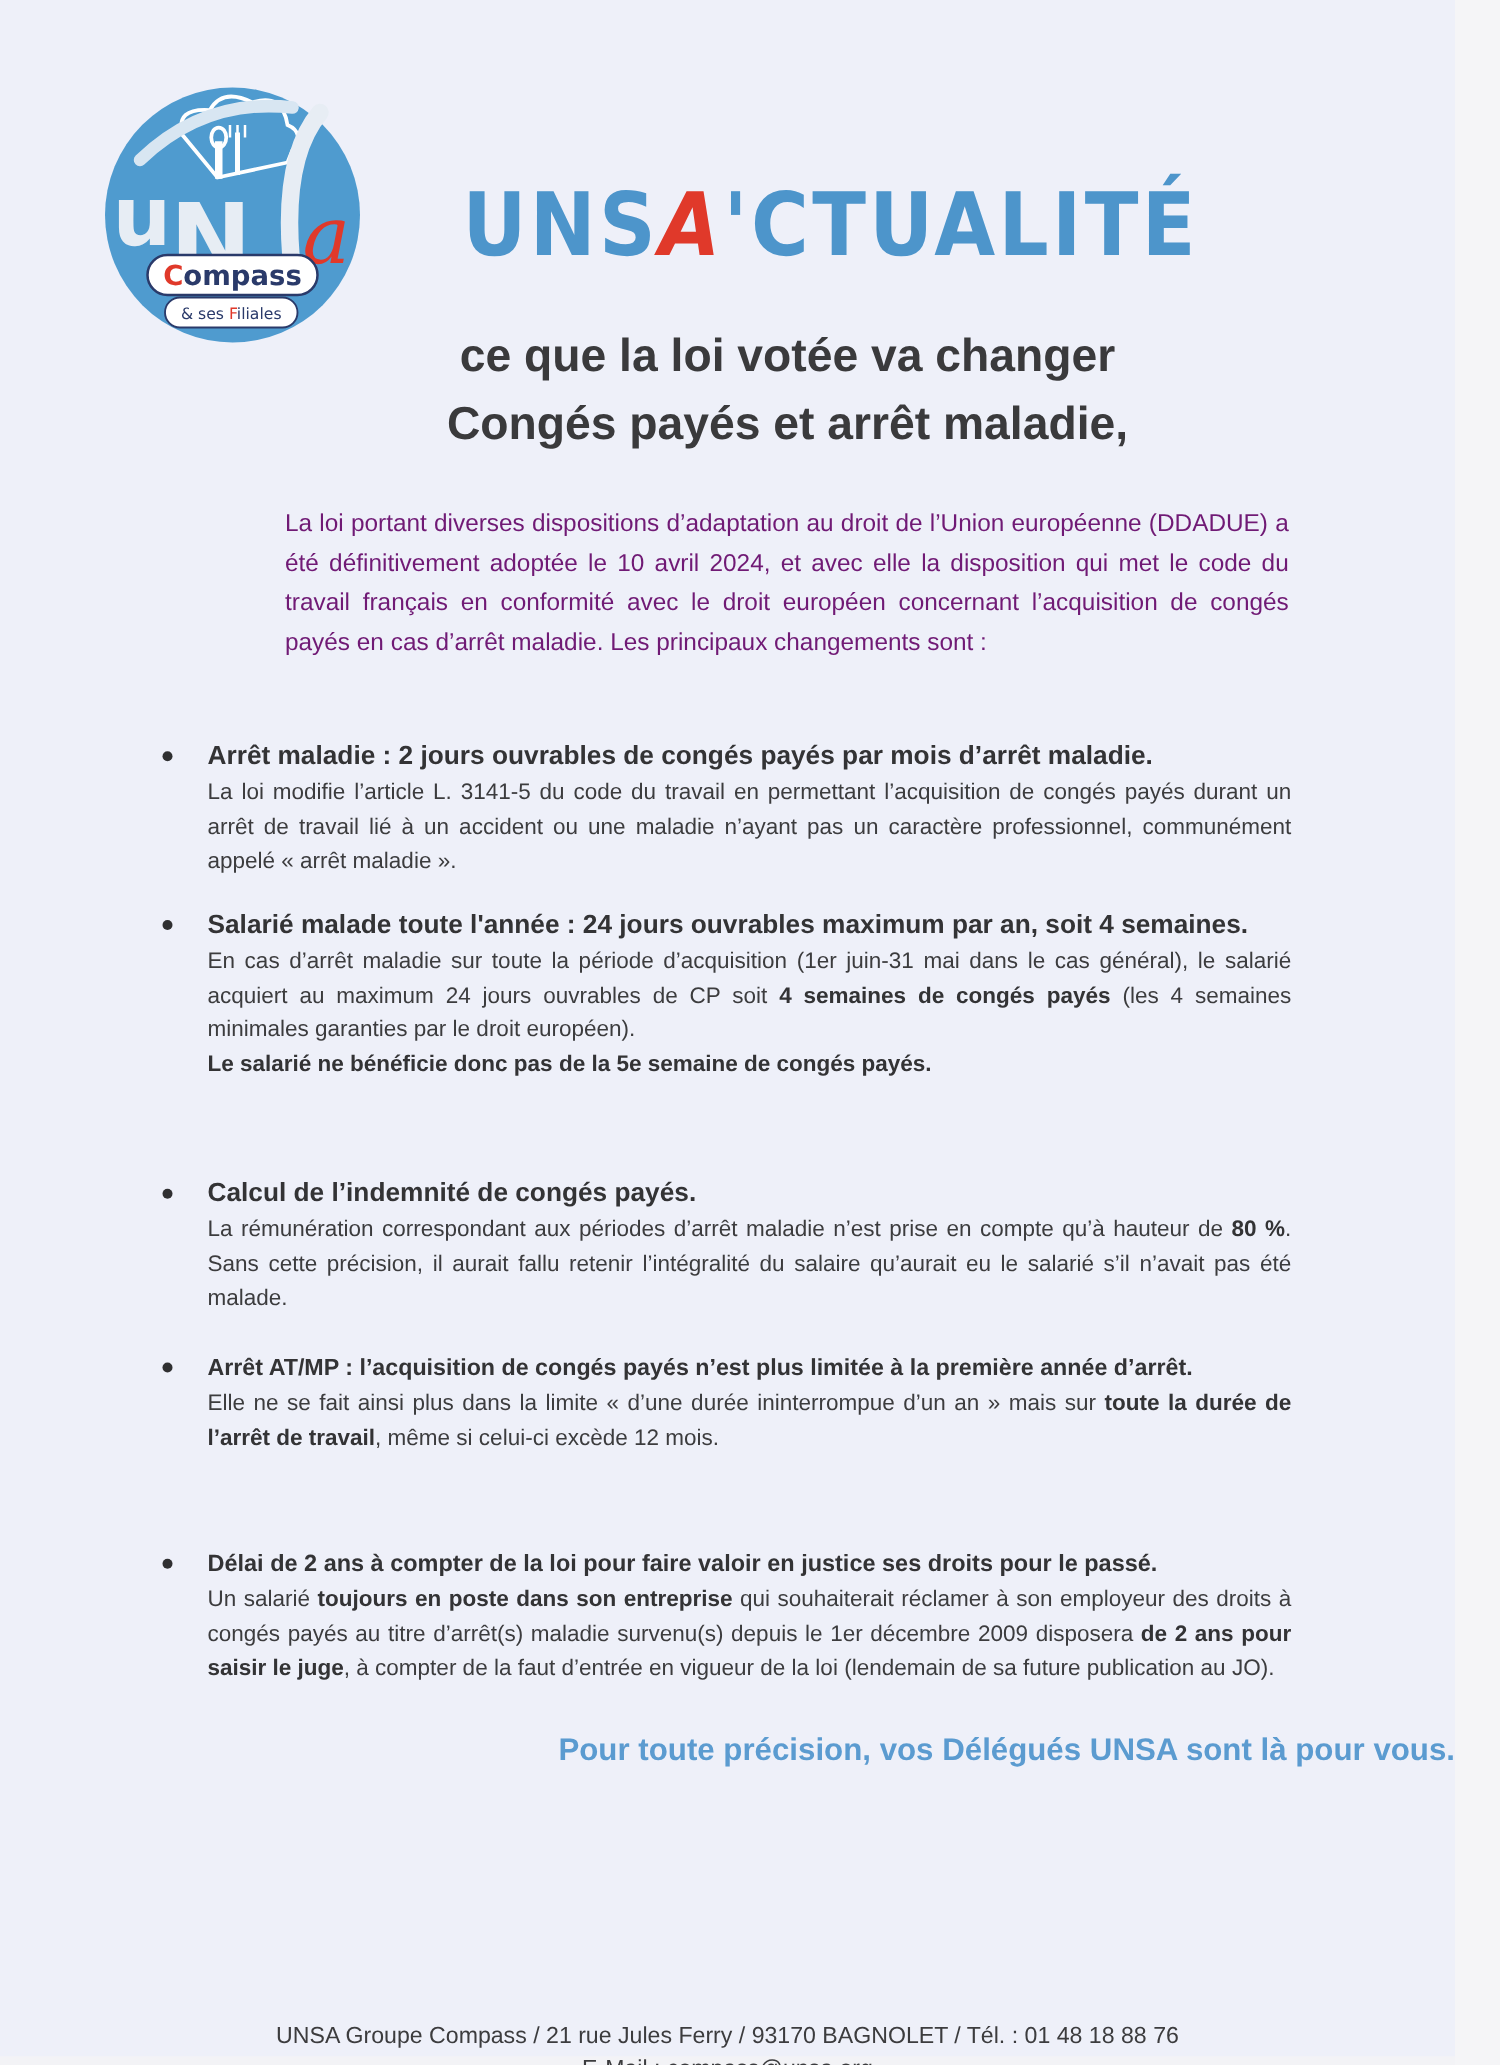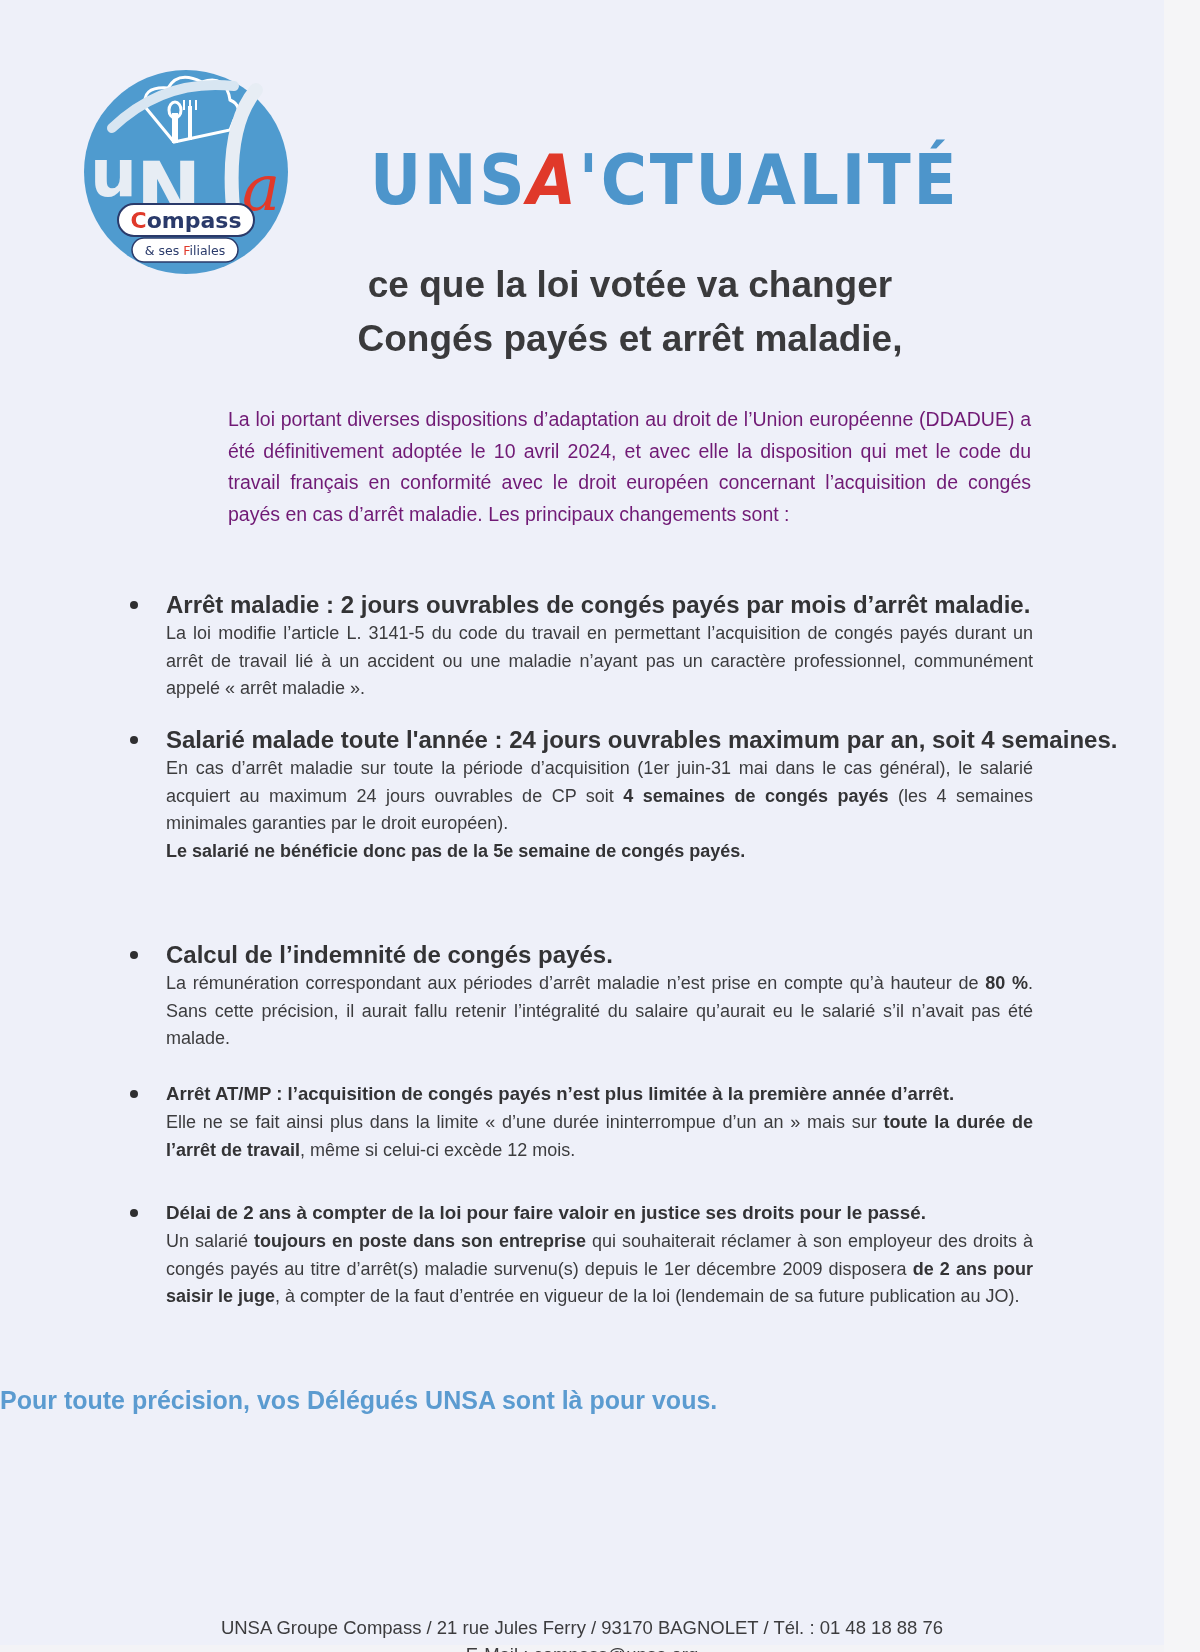--- a/index.html
+++ b/index.html
@@ -38,25 +38,25 @@
   }
   .bullets { position:absolute; left:0; top:0; width:1164px; }
   .bullet {
     position:absolute; left:166px; width:867px;
     color:#3c3c3e; font-size:18px; line-height:27.5px; text-align:justify;
   }
   .bullet .dot {
     position:absolute; left:-36px; top:11px; width:8px; height:8px;
     border-radius:50%; background:#2f2f31;
   }
-  .bullet .head { font-weight:bold; font-size:24px; line-height:30px; color:#333335; text-align:left; white-space:nowrap; }
+  .bullet .head { font-weight:bold; font-size:21px; line-height:30px; color:#333335; text-align:left; white-space:nowrap; }
   .bullet p { margin:0; }
   .bullet b { color:#333335; }
   .cta {
-    position:absolute; left:0; width:1164px; top:1386px; text-align:left;
+    position:absolute; left:0; width:1164px; top:1386px; text-align:right;
     font-size:25px; font-weight:bold; color:#5b9bd0;
   }
   .footer {
     position:absolute; left:0; width:1164px; top:1614px; text-align:center;
     font-size:18.5px; line-height:27px; color:#3c3c3e;
   }
 </style>
 </head>
 <body>
 
@@ -117,21 +117,21 @@
     <div class="head">Calcul de l’indemnité de congés payés.</div>
     <p><span>La rémunération correspondant aux périodes d’arrêt maladie n’est prise en compte qu’à hauteur de </span><b>80 %</b><span>. Sans cette précision, il aurait fallu retenir l’intégralité du salaire qu’aurait eu le salarié s’il n’avait pas été malade.</span></p>
   </div>
 
   <div class="bullet" style="top:1079px;">
     <span class="dot"></span>
     <div class="head" style="font-size:18.6px;">Arrêt AT/MP : l’acquisition de congés payés n’est plus limitée à la première année d’arrêt.</div>
     <p><span>Elle ne se fait ainsi plus dans la limite « d’une durée ininterrompue d’un an » mais sur </span><b>toute la durée de l’arrêt de travail</b><span>, même si celui-ci excède 12 mois.</span></p>
   </div>
 
-  <div class="bullet" style="top:1198px;">
+  <div class="bullet" style="top:1236px;">
     <span class="dot"></span>
     <div class="head" style="font-size:18.8px;">Délai de 2 ans à compter de la loi pour faire valoir en justice ses droits pour le passé.</div>
     <p><span>Un salarié </span><b>toujours en poste dans son entreprise</b><span> qui souhaiterait réclamer à son employeur des droits à congés payés au titre d’arrêt(s) maladie survenu(s) depuis le 1er décembre 2009 disposera </span><b>de 2 ans pour saisir le juge</b><span>, à compter de la faut d’entrée en vigueur de la loi (lendemain de sa future publication au JO).</span></p>
   </div>
 
 </div>
 
 <div class="cta">Pour toute précision, vos Délégués UNSA sont là pour vous.</div>
 
 <div class="footer">

